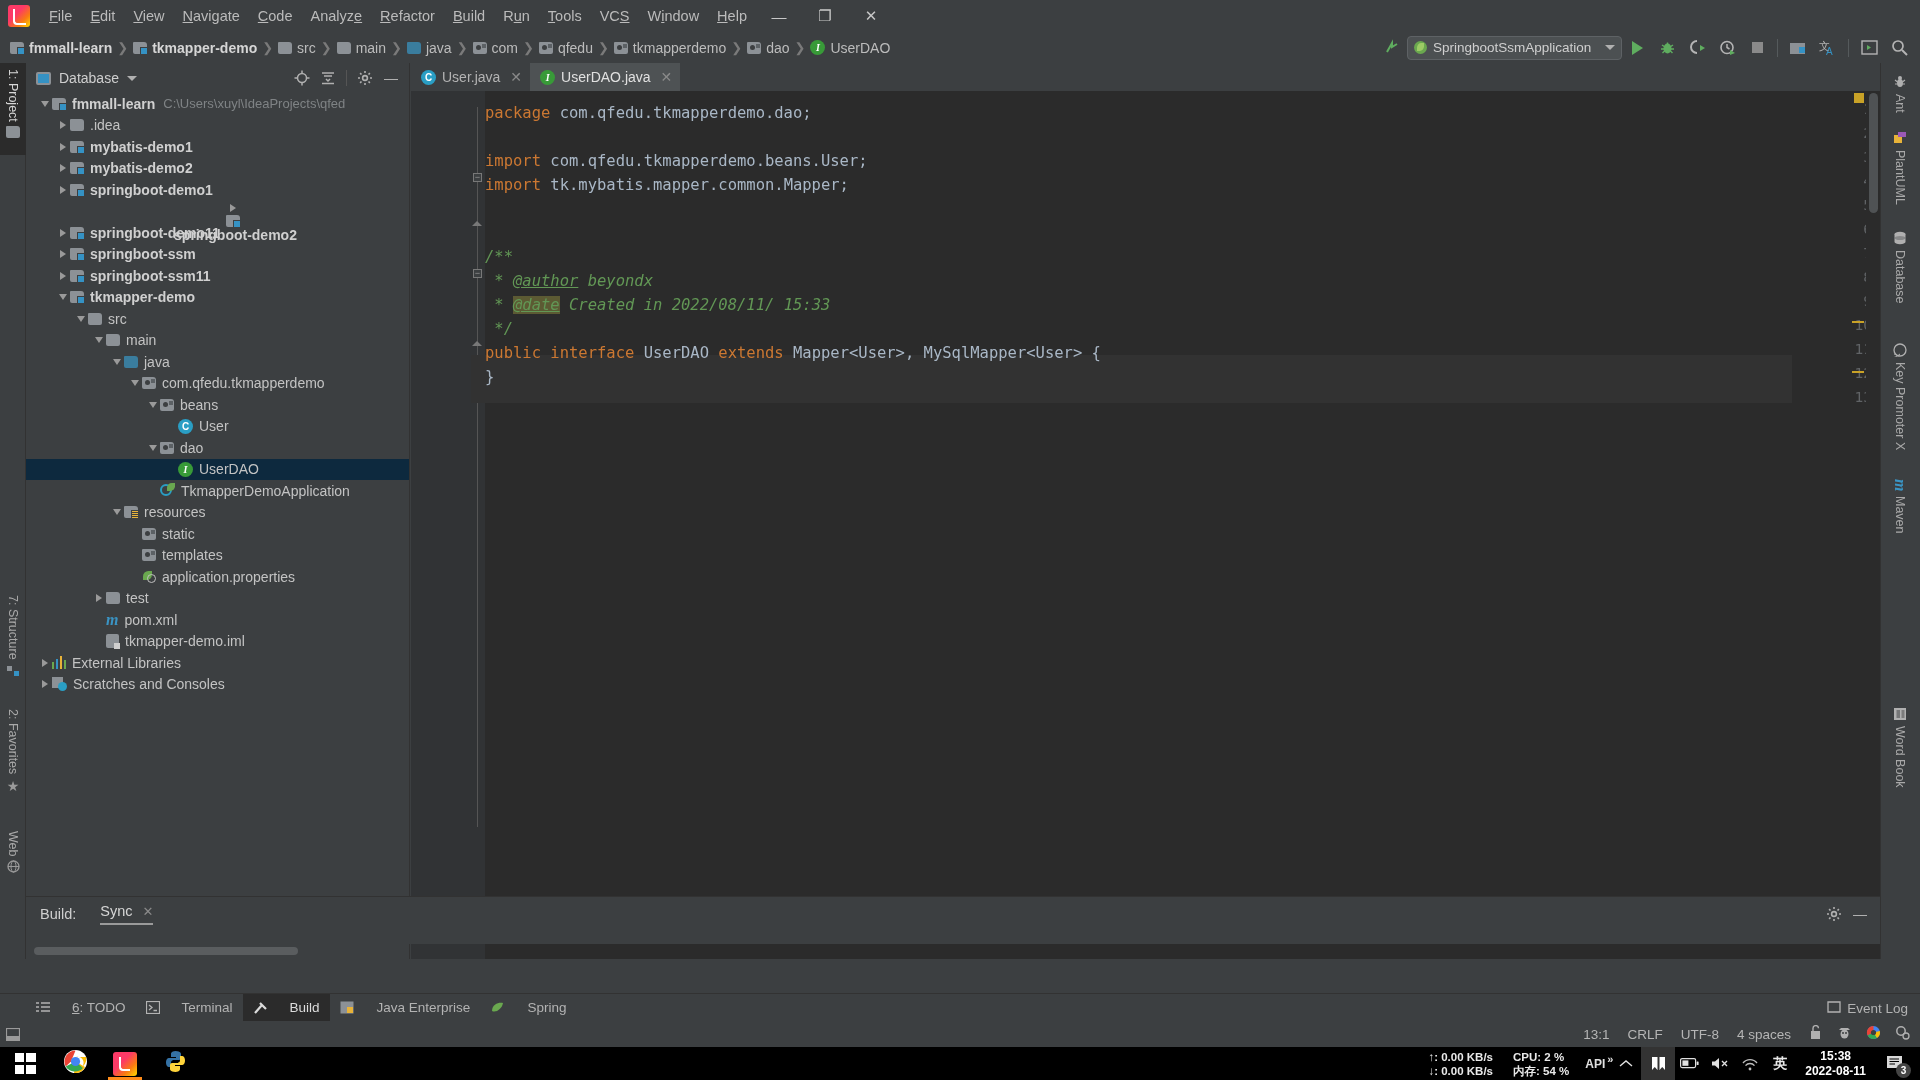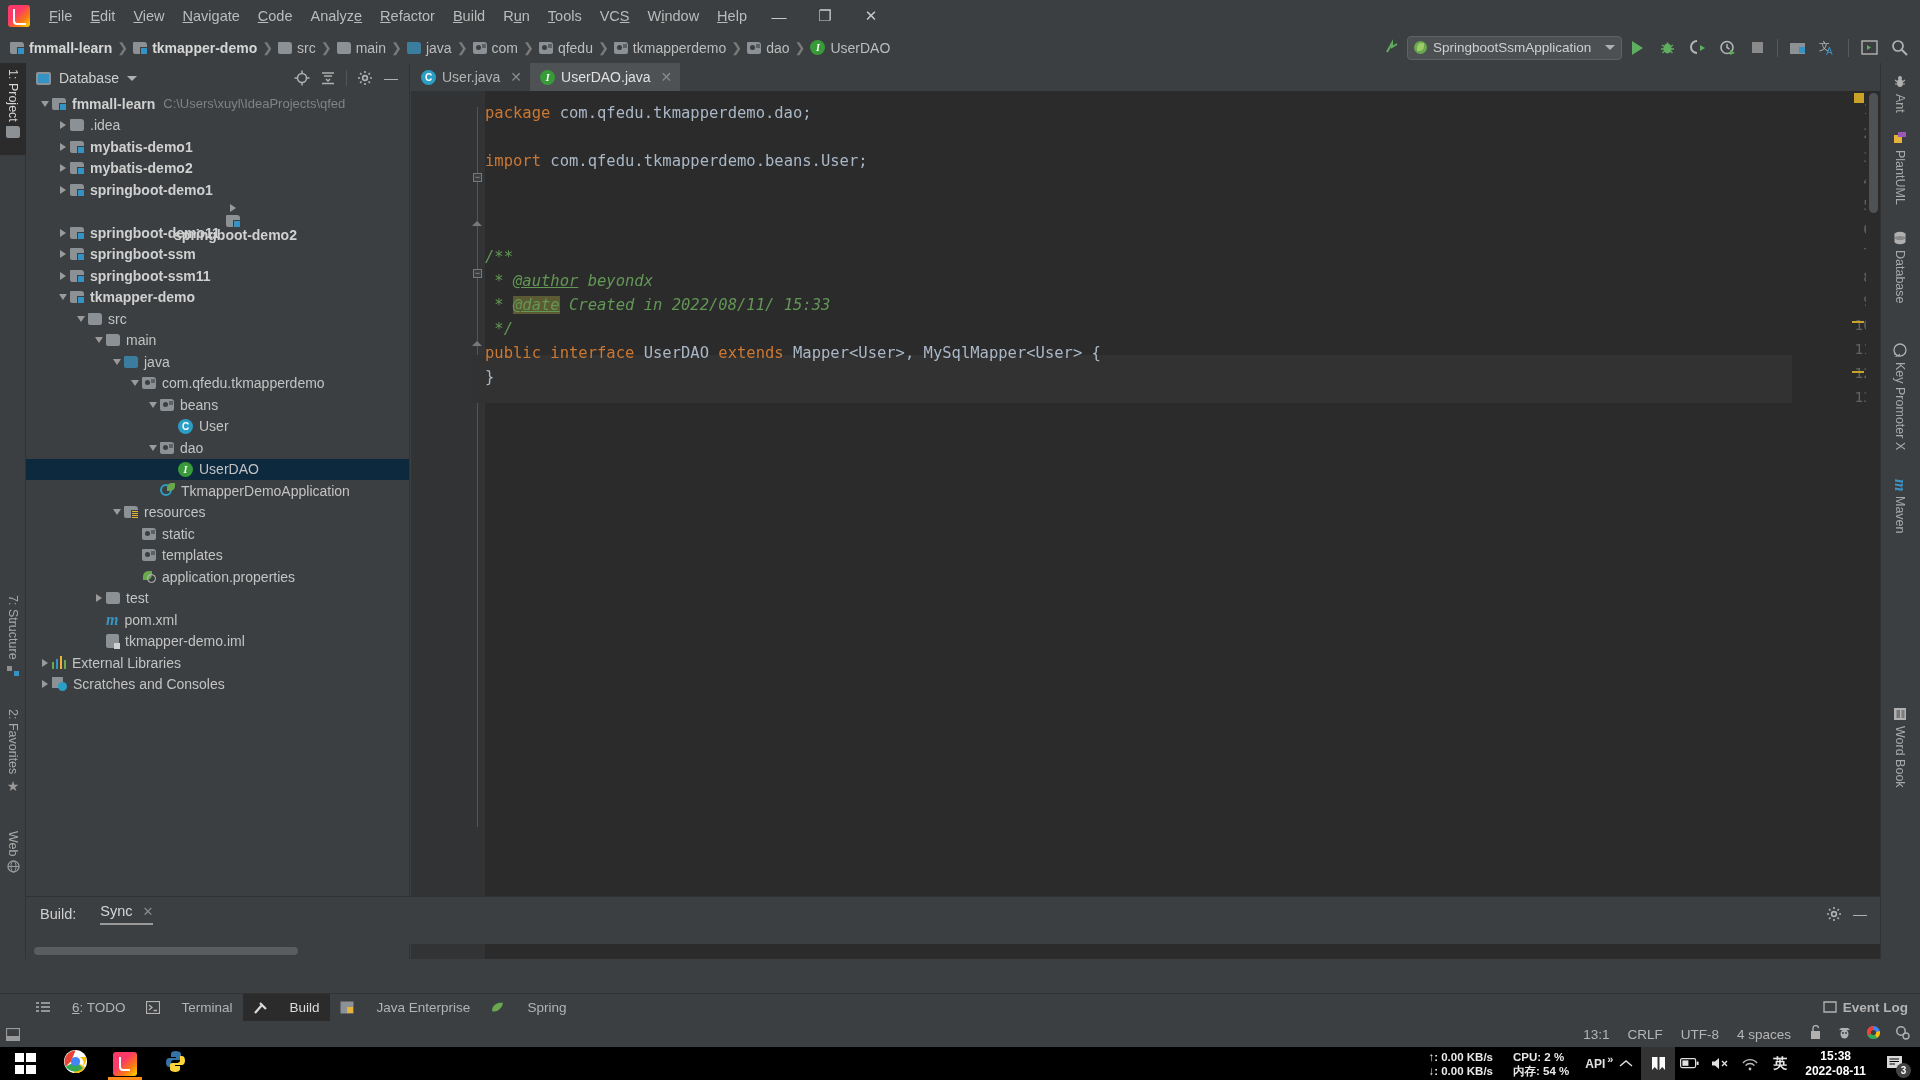--- a/index.html
+++ b/index.html
@@ -635,20 +635,21 @@
           <div class="lineno" style="top: 202px;">9</div>
           <div class="lineno" style="top: 226px;">10</div>
           <div class="lineno" style="top: 250px;">11</div>
           <div class="lineno" style="top: 274px;">12</div>
           <div class="lineno" style="top: 298px;">13</div>
         </div>
       <div class="code" id="code">
           <div class="cline" style="top: 10px;"><span class="kw">package</span><span class="cls"> com.qfedu.tkmapperdemo.dao;</span></div>
           <div class="cline" style="top: 34px;"></div>
           <div class="cline" style="top: 58px;"><span class="kw">import</span><span class="cls"> com.qfedu.tkmapperdemo.beans.User;</span></div>
+          <div class="cline" style="top: 82px;"><span class="kw">import</span><span class="cls"> tk.mybatis.mapper.common.Mapper;</span></div>
           <div class="cline" style="top: 130px;"></div>
           <div class="cline" style="top: 154px;"><span class="cmt">/**</span></div>
           <div class="cline" style="top: 178px;"><span class="cmt"> * </span><span class="cmt-tag">@author</span><span class="cmt"> beyondx</span></div>
           <div class="cline" style="top: 202px;"><span class="cmt"> * </span><span class="cmt-tag hi">@date</span><span class="cmt"> Created in 2022/08/11/ 15:33</span></div>
           <div class="cline" style="top: 226px;"><span class="cmt"> */</span></div>
           <div class="cline" style="top: 250px;"><span class="kw">public interface</span><span class="cls"> UserDAO </span><span class="kw">extends</span><span class="cls"> Mapper&lt;User&gt;, MySqlMapper&lt;User&gt; {</span></div>
           <div class="cline" style="top: 274px;"><span class="cls">}</span></div>
           <div class="cline" style="top: 298px;"></div>
         </div>
 
@@ -782,21 +783,21 @@
         <div class="btab">
           <span style="display: inline-flex;">
             <svg width="15" height="13" viewBox="0 0 15 13">
               <path d="M2 10 C2 3 9 1 13 2 C12 8 6 12 2 10 Z" fill="#6aa84f"></path>
             </svg>
           </span>
           <span>Spring</span>
         </div>
       </div>
     <div class="right">
-      <span style="display:flex;align-items:center;gap:6px;font-weight:bold;">
+      <span style="display:flex;align-items:flex-end;gap:6px;">
         <span>
           <svg width="14" height="13" viewBox="0 0 14 13">
               <path d="M1 2 H13 V12 H1 Z" stroke="#b3b3b3" stroke-width="1.3" fill="none"></path>
             </svg>
         </span>
         <span>Event Log</span>
       </span>
     </div>
   </div>
 

